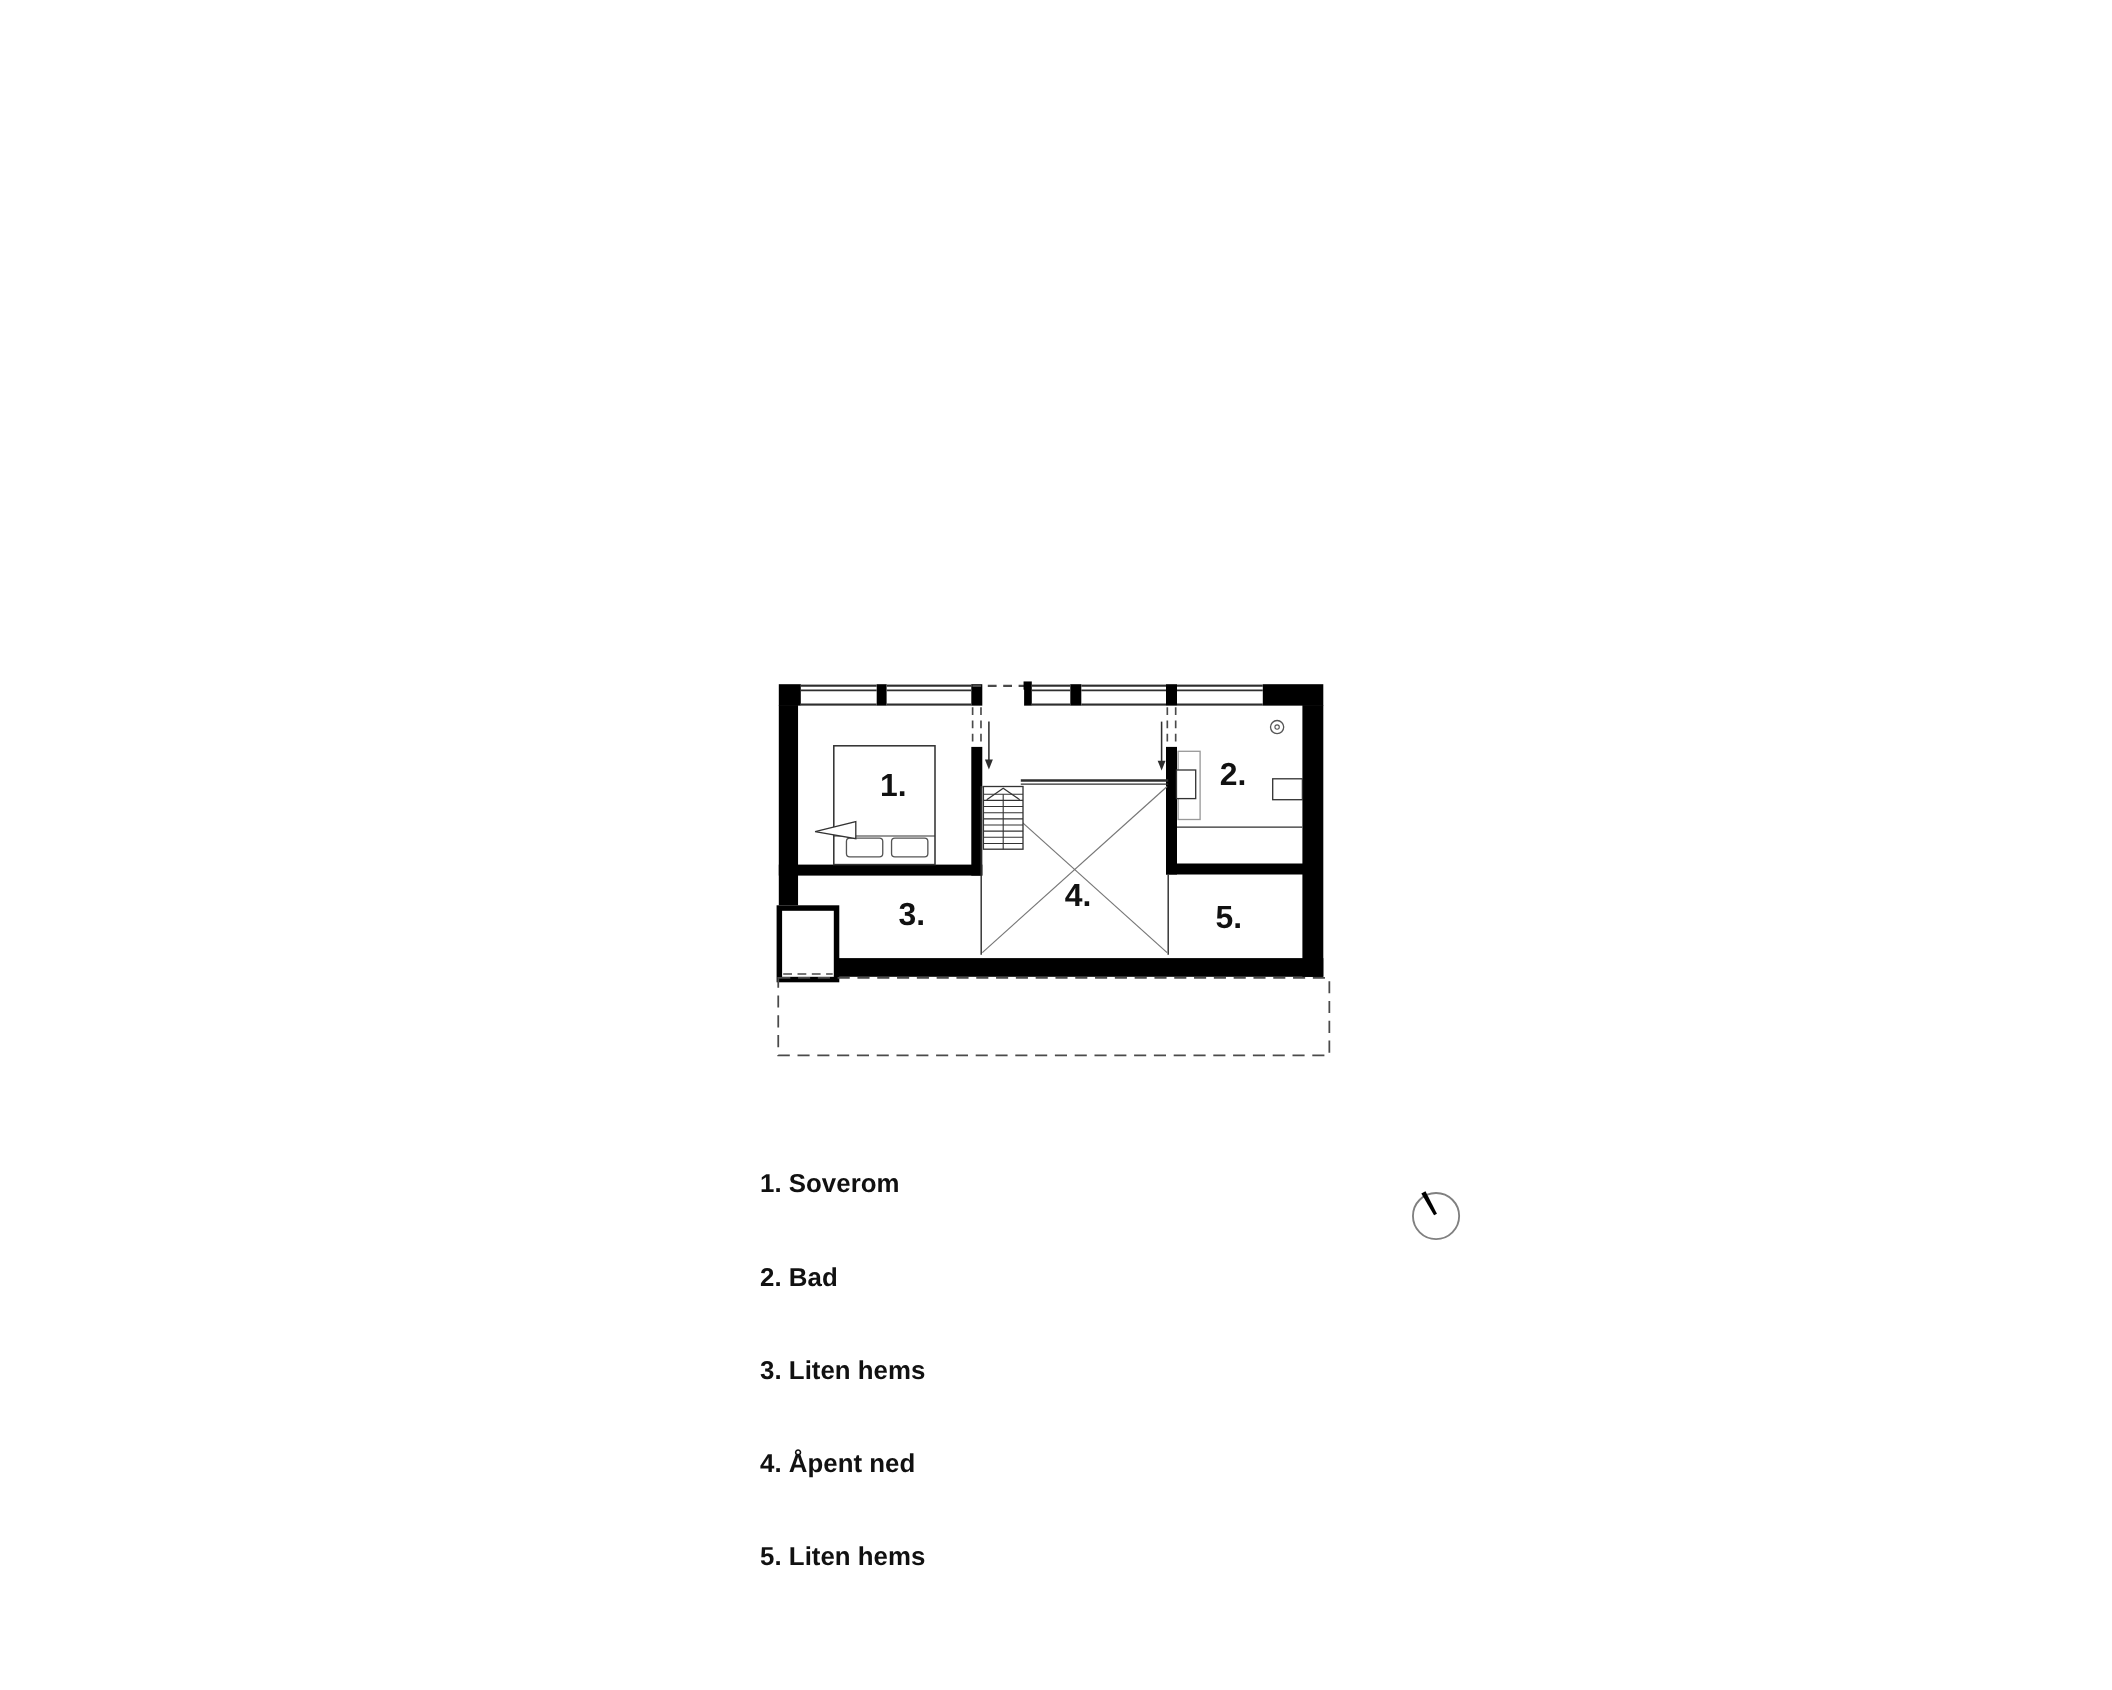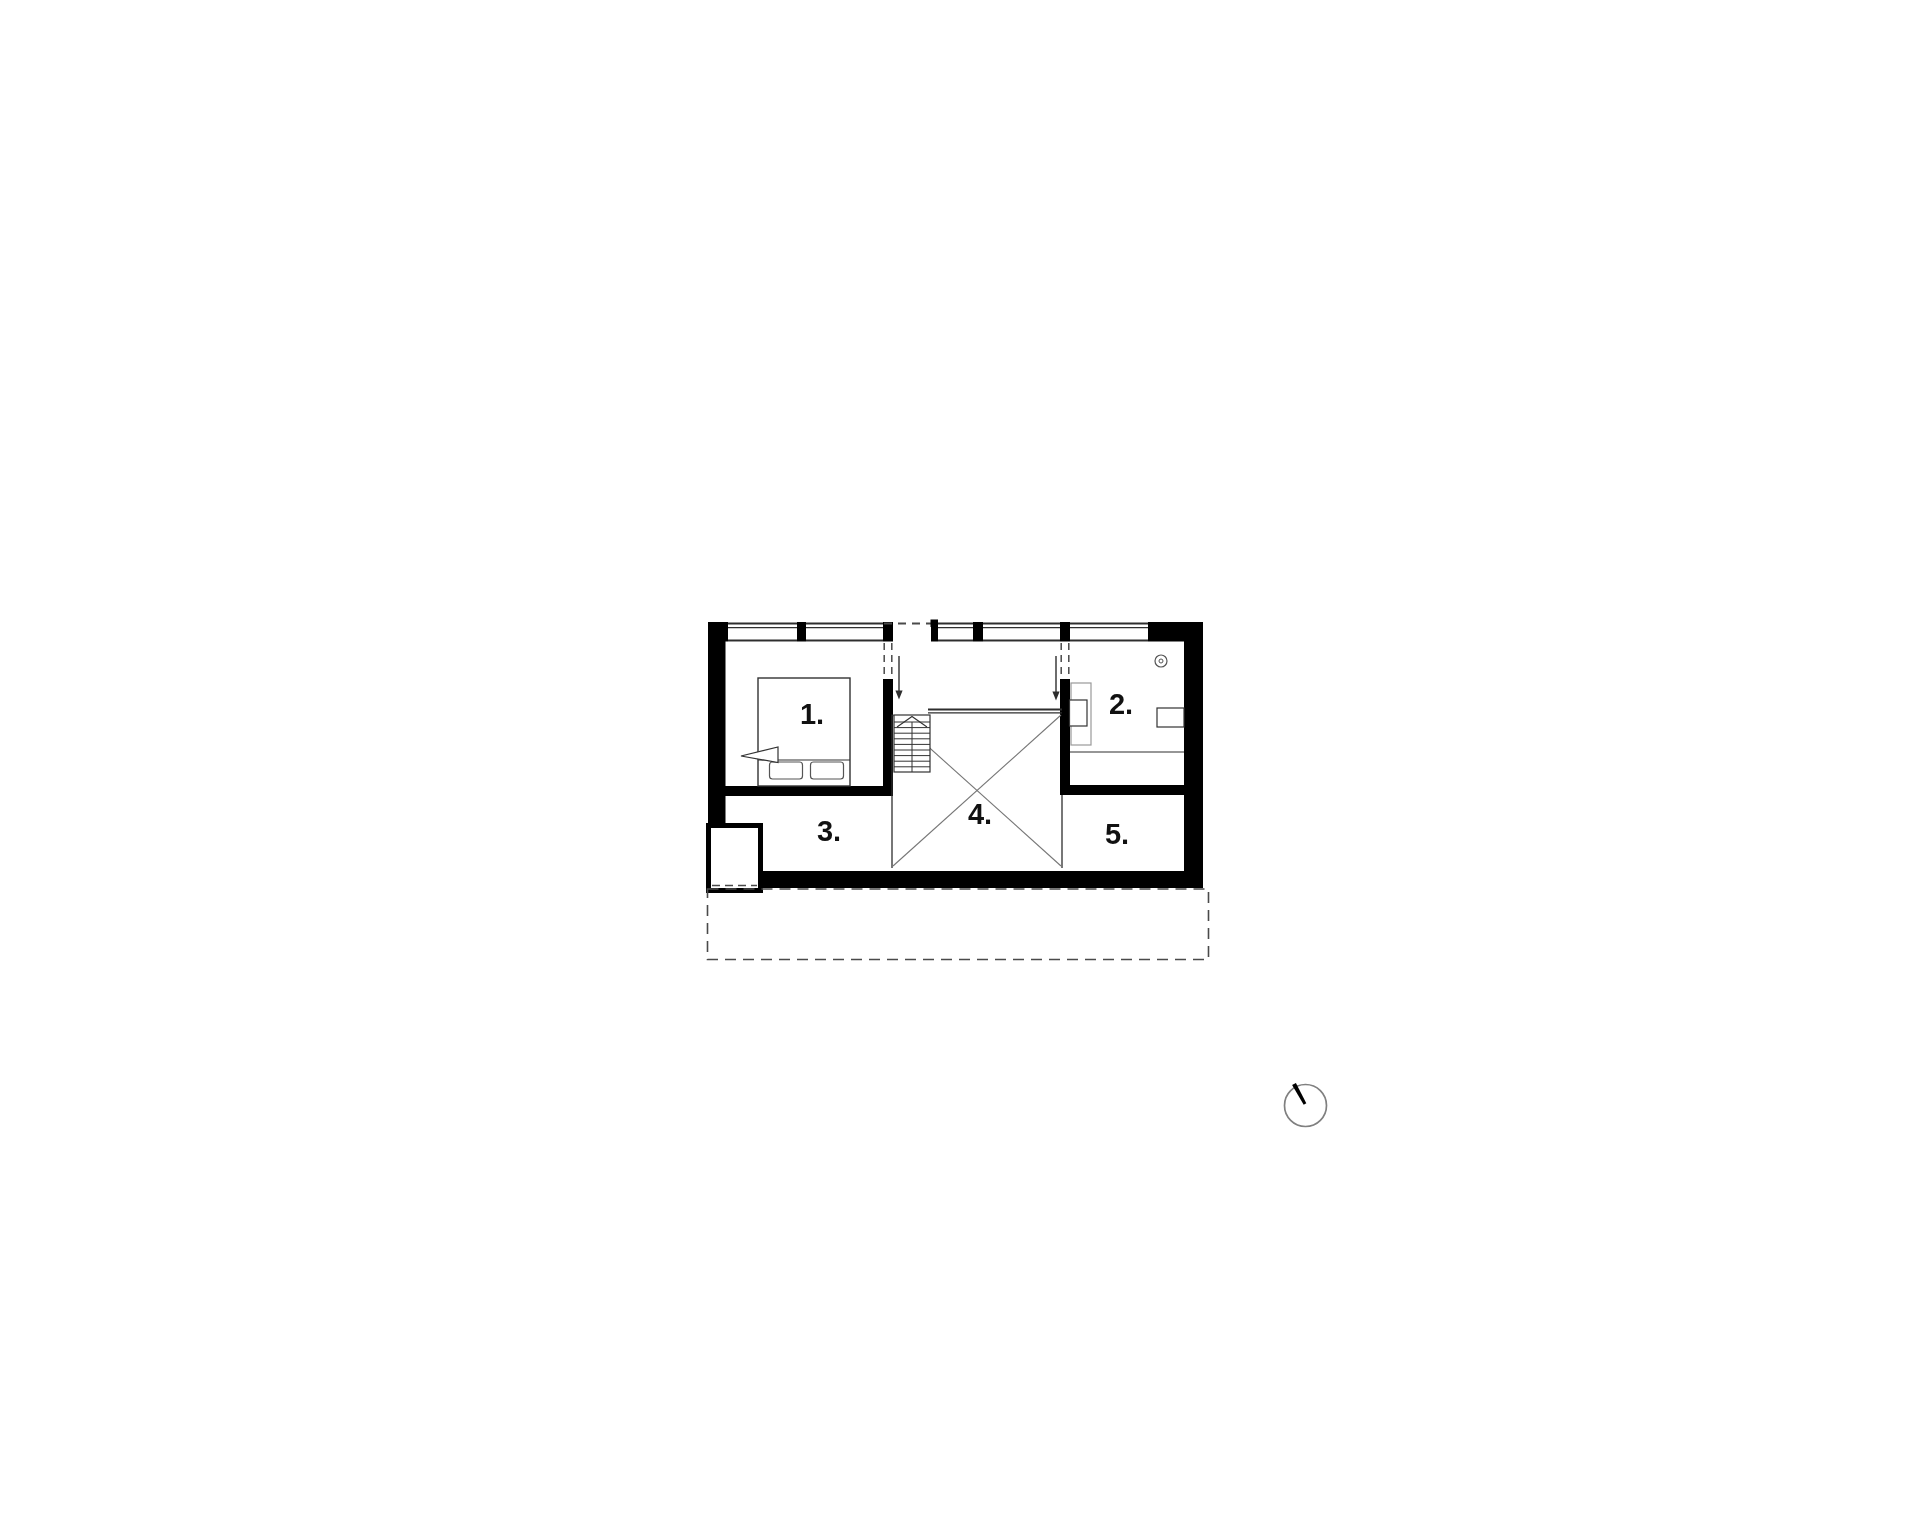--- a/index.html
+++ b/index.html
@@ -162,14 +162,21 @@
       <text class="room-label" x="980" y="824">4.</text>
       <text class="room-label" x="1117" y="844">5.</text>
     </g>
 
     <g>
       <circle cx="1305.5" cy="1105.5" r="21" fill="#fff" stroke="#808080" stroke-width="1.7"></circle>
       <polygon points="1292.1,1085.1 1295.9,1082.9 1306.3,1103.3 1303.7,1104.7" fill="#000"></polygon>
     </g>
   </svg>
 
+  <div class="legend">
+    <div>1. Soverom</div>
+    <div>2. Bad</div>
+    <div>3. Liten hems</div>
+    <div>4. Åpent ned</div>
+    <div>5. Liten hems</div>
+  </div>
 
 </div>
 
 </body></html>

